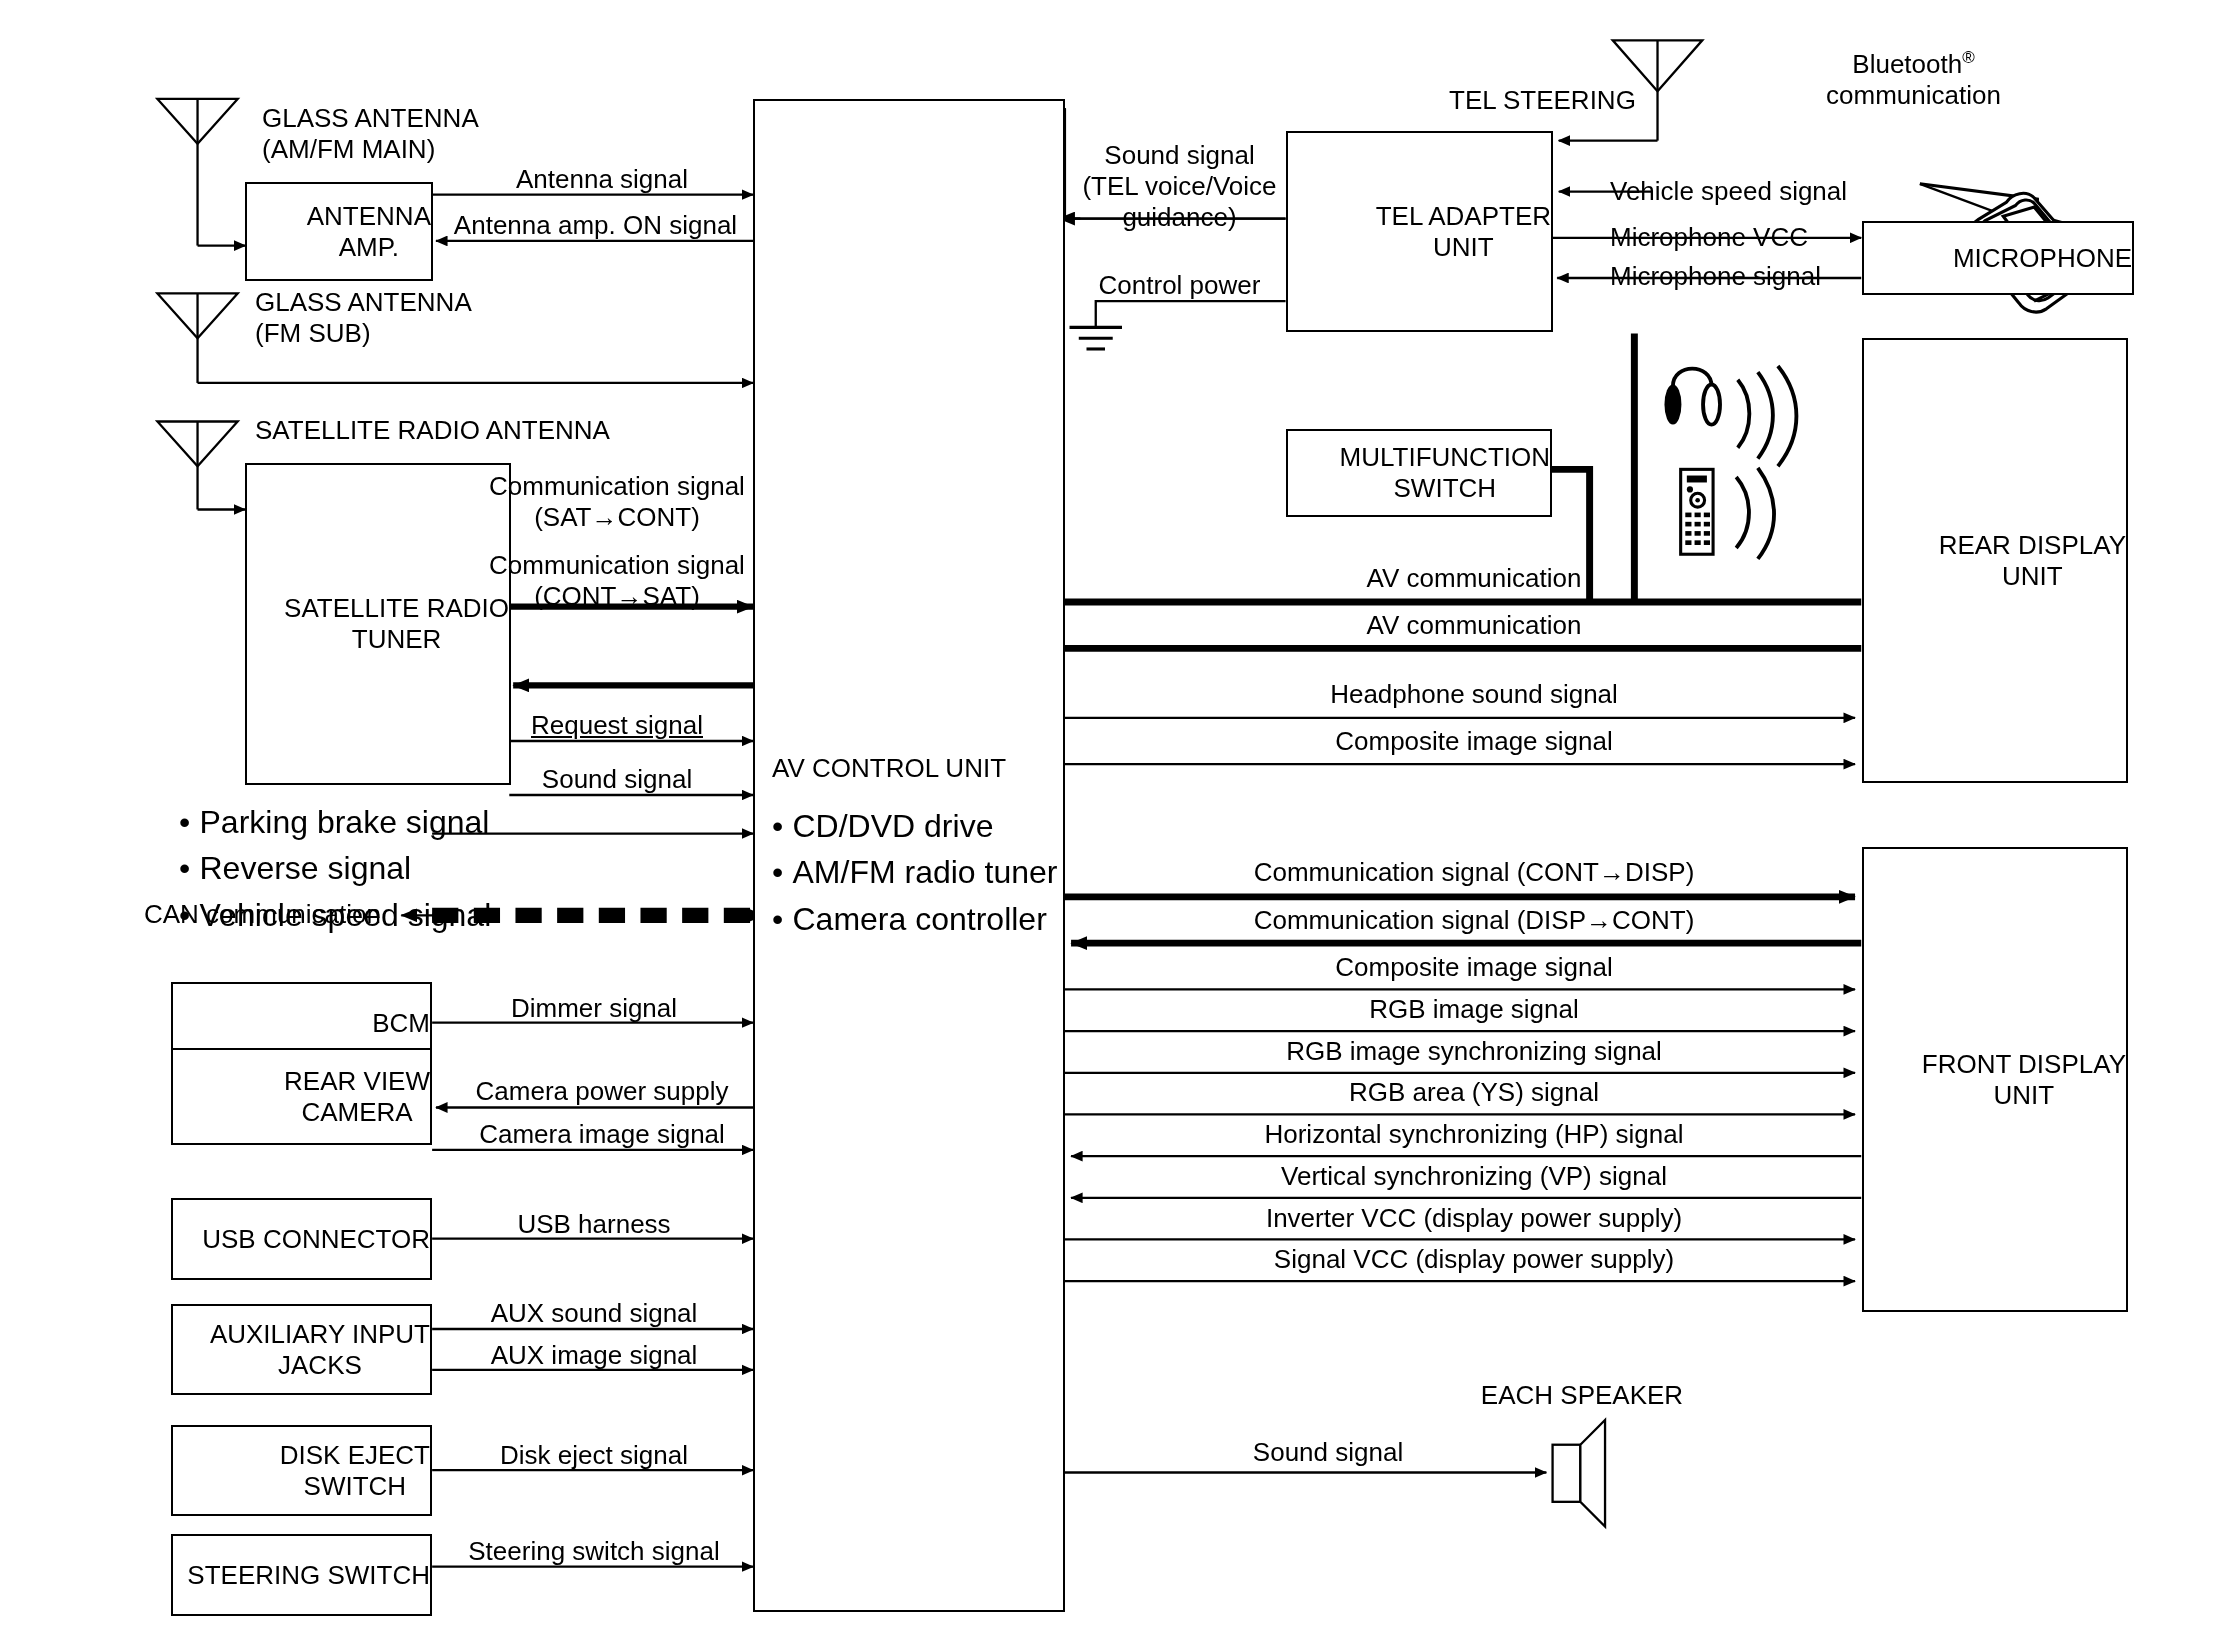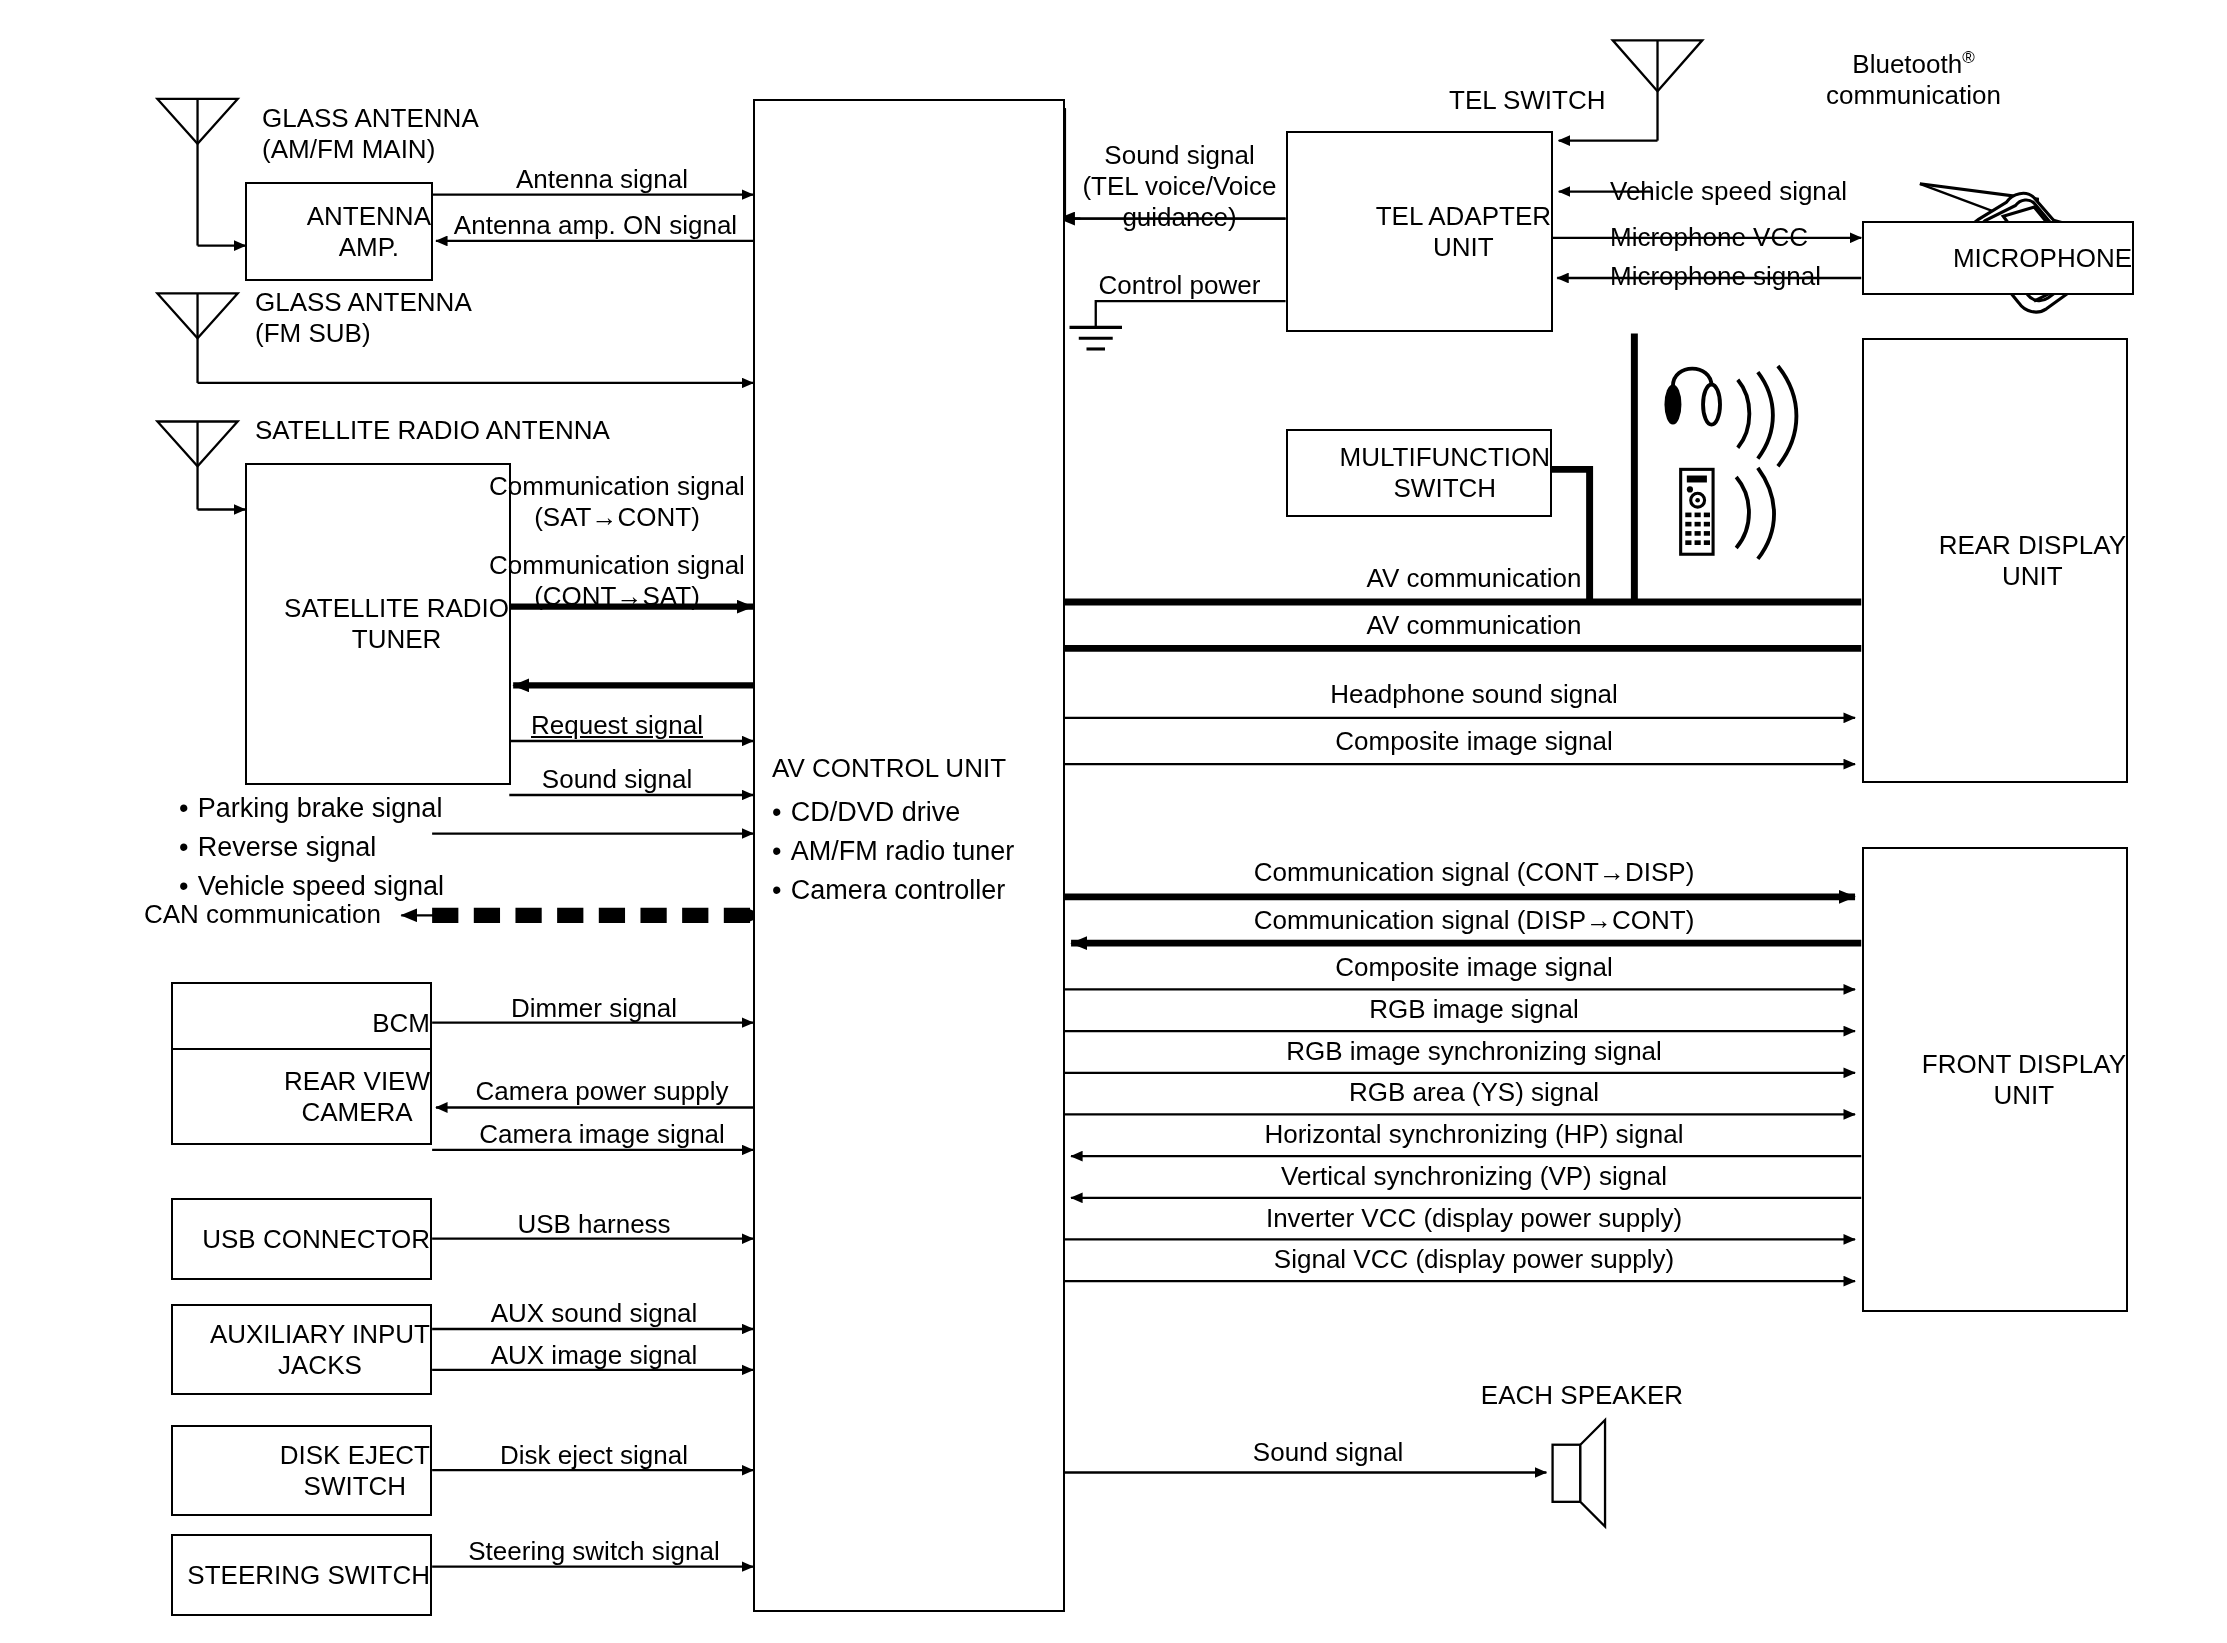--- a/index.html
+++ b/index.html
@@ -5,21 +5,21 @@
   html,body{margin:0;padding:0;background:#fff;}
   body{width:2227px;height:1644px;font-family:"Liberation Sans",sans-serif;color:#000;}
   #stage{position:relative;width:2227px;height:1644px;overflow:hidden;background:#fff;}
   svg.layer{position:absolute;left:0;top:0;width:2227px;height:1644px;}
   .box{position:absolute;border:2.3px solid #000;background:#fff;display:flex;align-items:center;
        justify-content:flex-end;text-align:center;box-sizing:border-box;}
   .box span{display:block;line-height:1.18;}
   .lbl{position:absolute;text-align:center;white-space:nowrap;line-height:1.2;}
   .lbl.left{text-align:left;}
   .f34{font-size:26px;}
-  .bullets{position:absolute;font-size:27px;line-height:1.45;}
+  .bullets{position:absolute;font-size:32px;line-height:1.45;margin-top:10px;}
   .bullets div::before{content:"\2022";margin-right:9.3px;}
   .unittitle{position:absolute;font-size:26px;white-space:nowrap;}
   .sup{font-size:17px;vertical-align:super;}
 </style>
 </head>
 <body>
 
 <div id="stage">
 
   <svg class="layer" viewBox="0 0 2886 2130">
@@ -274,21 +274,21 @@
 
   <div class="lbl left f34" style="left:262px;top:103px;">
     <div>GLASS ANTENNA</div>
     <div>(AM/FM MAIN)</div>
   </div>
   <div class="lbl left f34" style="left:255px;top:287px;">
     <div>GLASS ANTENNA</div>
     <div>(FM SUB)</div>
   </div>
   <div class="lbl left f34" style="left:255px;top:415px;">SATELLITE RADIO ANTENNA</div>
-  <div class="lbl left f34" style="left:1449px;top:85px;">TEL SWITCH</div>
+  <div class="lbl left f34" style="left:1449px;top:85px;">TEL STEERING</div>
 
   <div class="lbl f34" style="left:1767px;top:48px;width:293px;text-align:center;">
     <div><span>Bluetooth</span><span class="sup">®</span></div>
     <div>communication</div>
   </div>
 
   <div class="lbl f34" style="left:463px;top:164px;width:278px;">Antenna signal</div>
   <div class="lbl f34" style="left:441px;top:210px;width:309px;">Antenna amp. ON signal</div>
 
   <div class="lbl f34" style="left:486px;top:471px;width:262px;">

